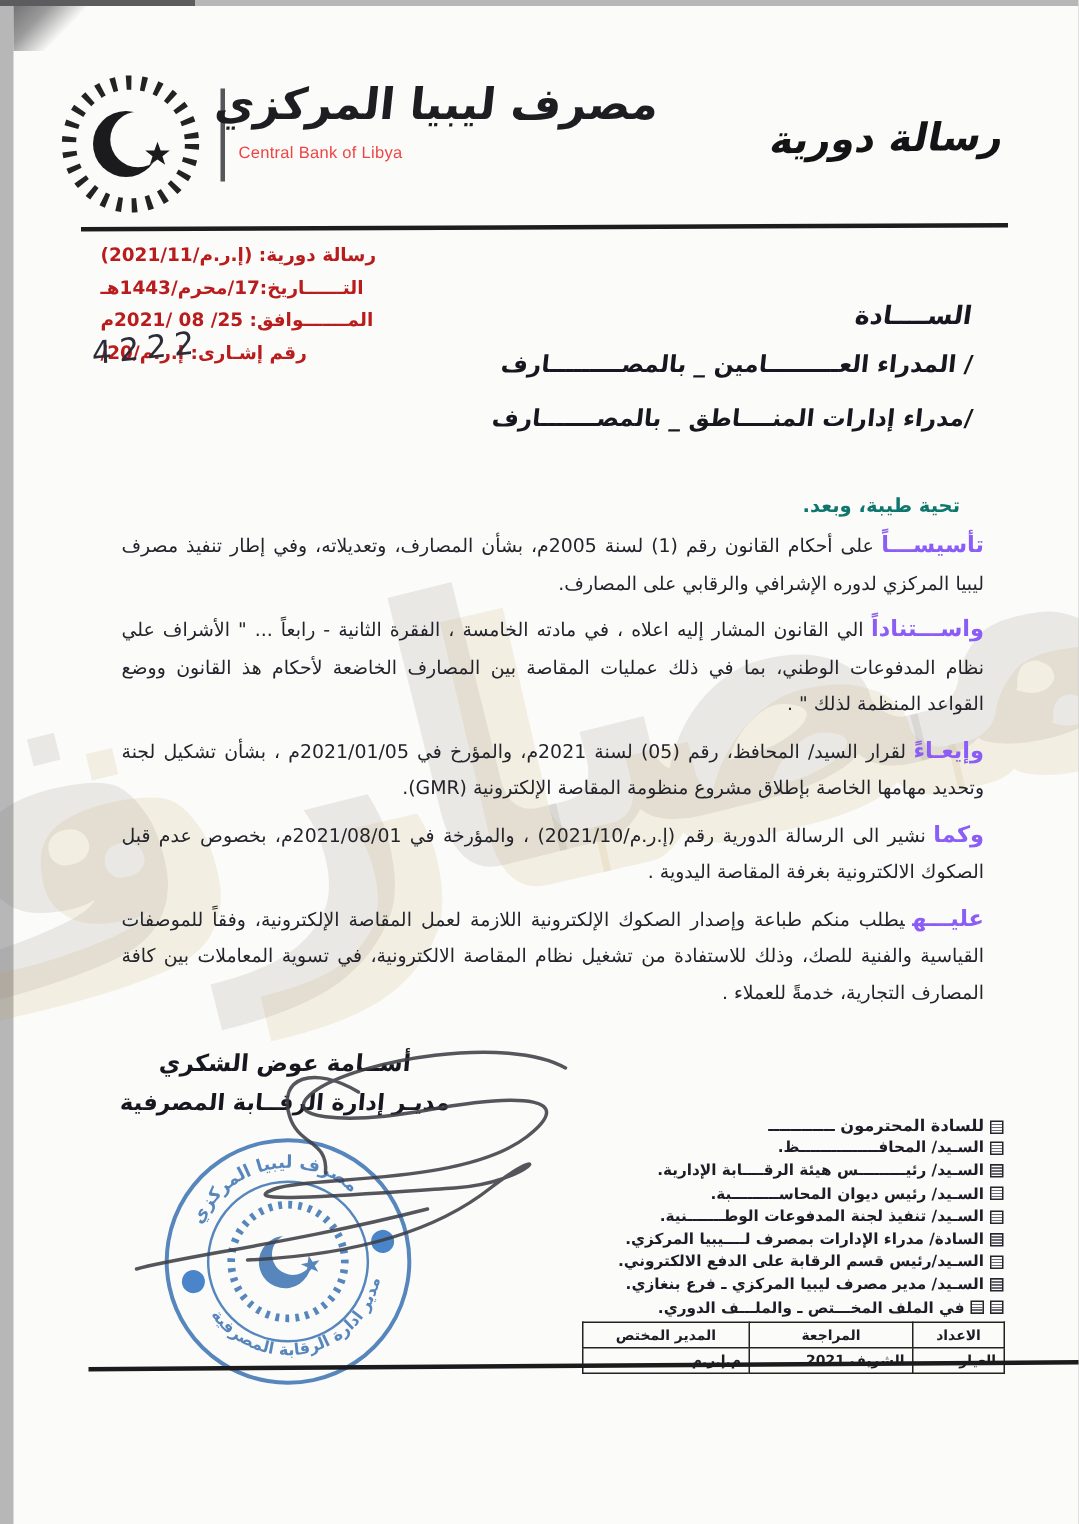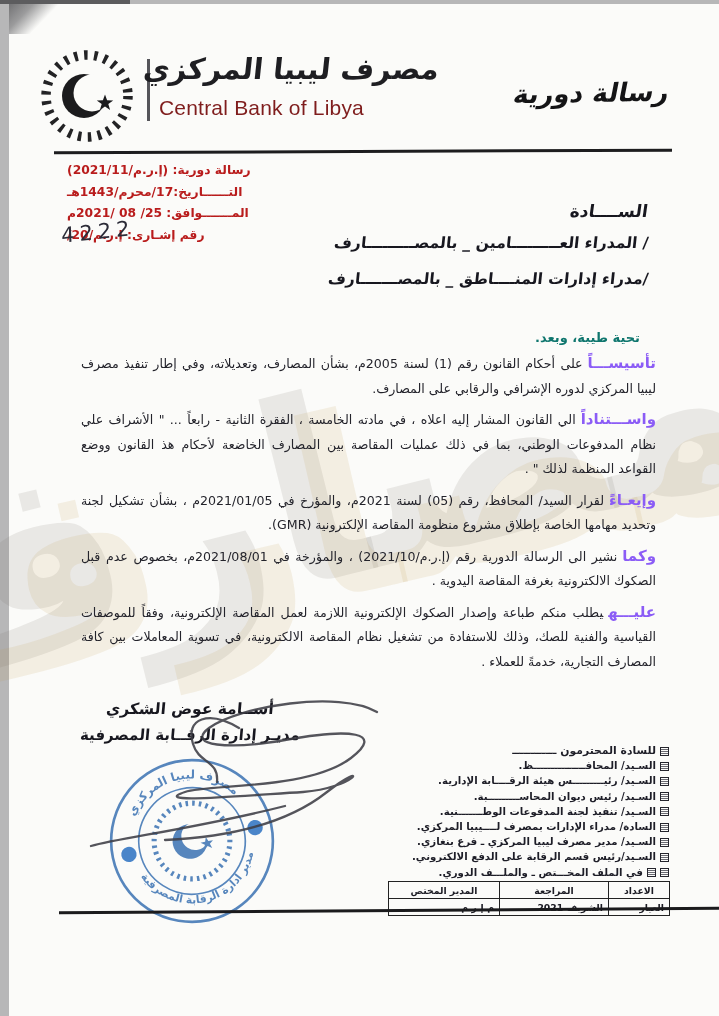--- a/index.html
+++ b/index.html
@@ -24,21 +24,21 @@
   .wm2{top:352px;left:-18px;width:790px;font-size:246px;color:rgba(193,155,79,0.13);transform:rotate(-13deg);}
   
   .logo-svg{position:absolute;left:28px;top:42px;width:100px;height:100px;}
   .header-divider{position:absolute;left:138px;top:55px;width:3px;height:62px;background:#55555a;}
   .bank-ar{
     position:absolute;left:150px;top:48px;width:280px;direction:rtl;text-align:right;
     font-size:29px;font-weight:bold;color:#1e1e22;transform:skewX(-6deg);white-space:nowrap;
   }
   .bank-en{
     position:absolute;left:150px;top:92px;font-family:"Liberation Sans",sans-serif;
-    font-size:21px;color:#7f1d1d;letter-spacing:0.2px;
+    font-size:11px;color:#ef4444;letter-spacing:0.2px;
   }
   .doc-type{
     position:absolute;right:50px;top:74px;direction:rtl;
     font-size:26px;font-weight:bold;color:#141416;transform:skewX(-12deg) rotate(-1deg);
     letter-spacing:1px;
   }
   .header-rule{position:absolute;left:45px;top:146px;width:618px;height:3px;background:#1d1d1f;transform:rotate(-0.25deg);}
   
   .ref-block{
     position:absolute;left:58px;top:156px;width:256px;direction:rtl;text-align:left;
@@ -167,22 +167,22 @@
     </g>
   </svg>
 
   <div class="dist">
     <div class="row heading"><span class="cb"></span><span>للسادة المحترمون ــــــــــــ</span></div>
     <div class="row"><span class="cb"></span><span>السـيد/ المحافـــــــــــــــظ.</span></div>
     <div class="row"><span class="cb"></span><span>السـيد/ رئيـــــــــس هيئة الرقــــابة الإدارية.</span></div>
     <div class="row"><span class="cb"></span><span>السـيد/ رئيس ديوان المحاســـــــــبة.</span></div>
     <div class="row"><span class="cb"></span><span>السـيد/ تنفيذ لجنة المدفوعات الوطـــــــنية.</span></div>
     <div class="row"><span class="cb"></span><span>السادة/ مدراء الإدارات بمصرف لــــيبيا المركزي.</span></div>
+    <div class="row"><span class="cb"></span><span>السـيد/رئيس قسم الرقابة على الدفع الالكتروني.</span></div>
     <div class="row"><span class="cb"></span><span>السـيد/ مدير مصرف ليبيا المركزي ـ فرع بنغازي.</span></div>
-    <div class="row"><span class="cb"></span><span>السـيد/رئيس قسم الرقابة على الدفع الالكتروني.</span></div>
     <div class="row"><span class="cb"></span><span class="cb"></span><span>في الملف المخـــتص ـ والملـــف الدوري.</span></div>
   </div>
 
   <table class="foot-table">
     <tbody>
         <tr>
       <th style="width:50px">الاعداد</th>
       <th style="width:98px">المراجعة</th>
       <th style="width:100px">المدير المختص</th>
     </tr>

